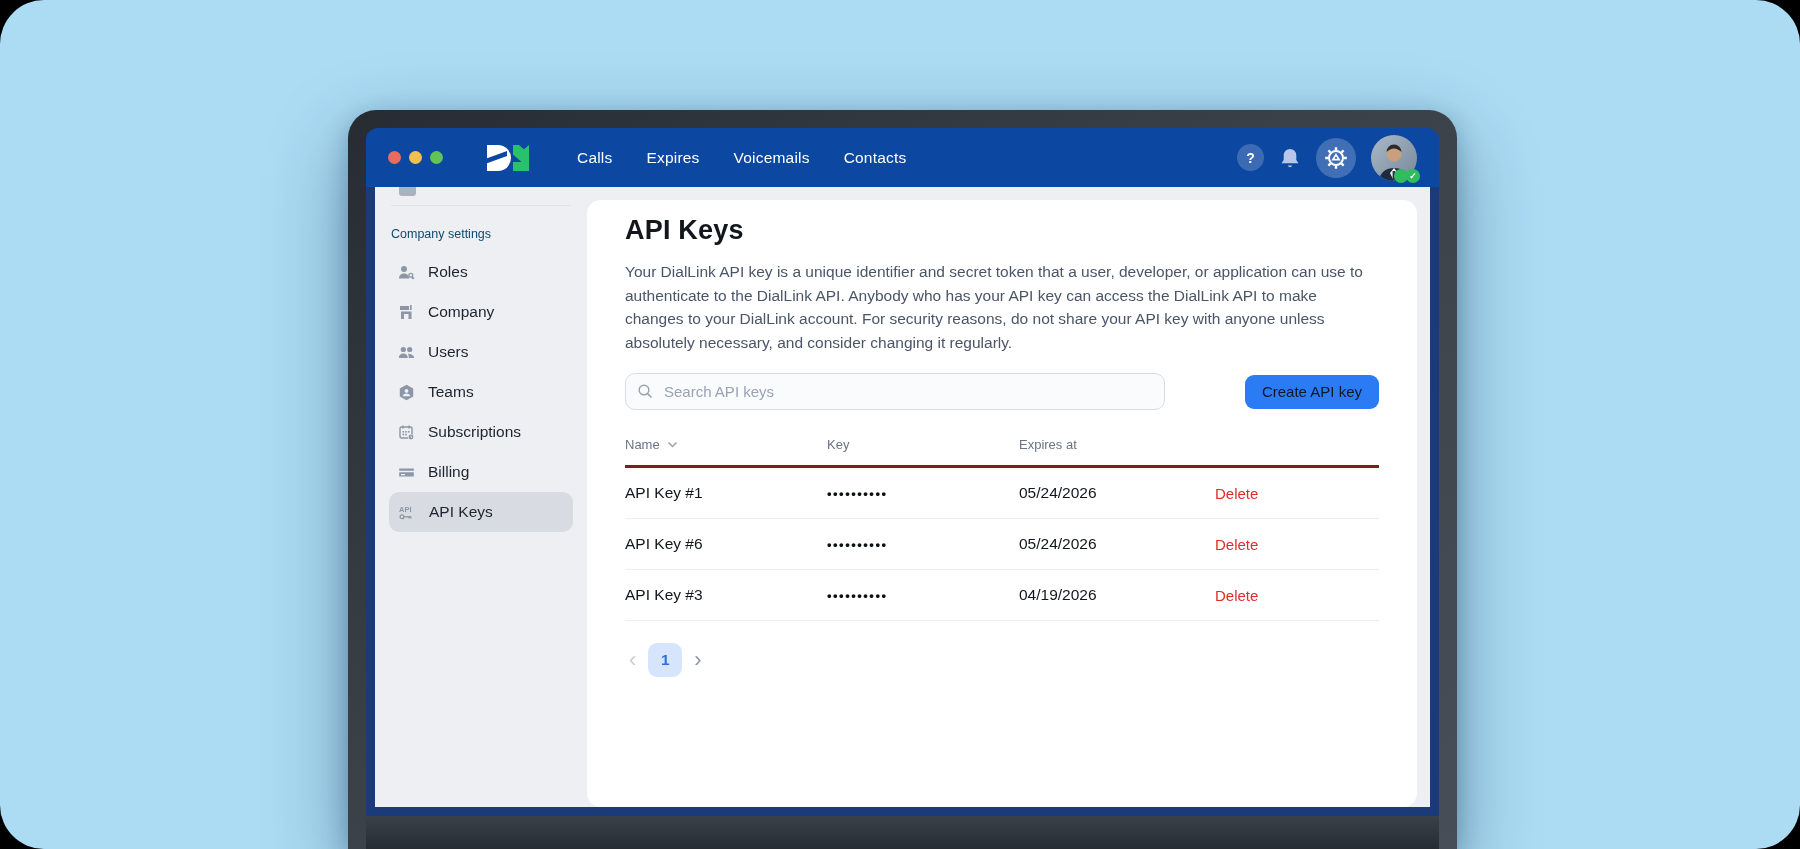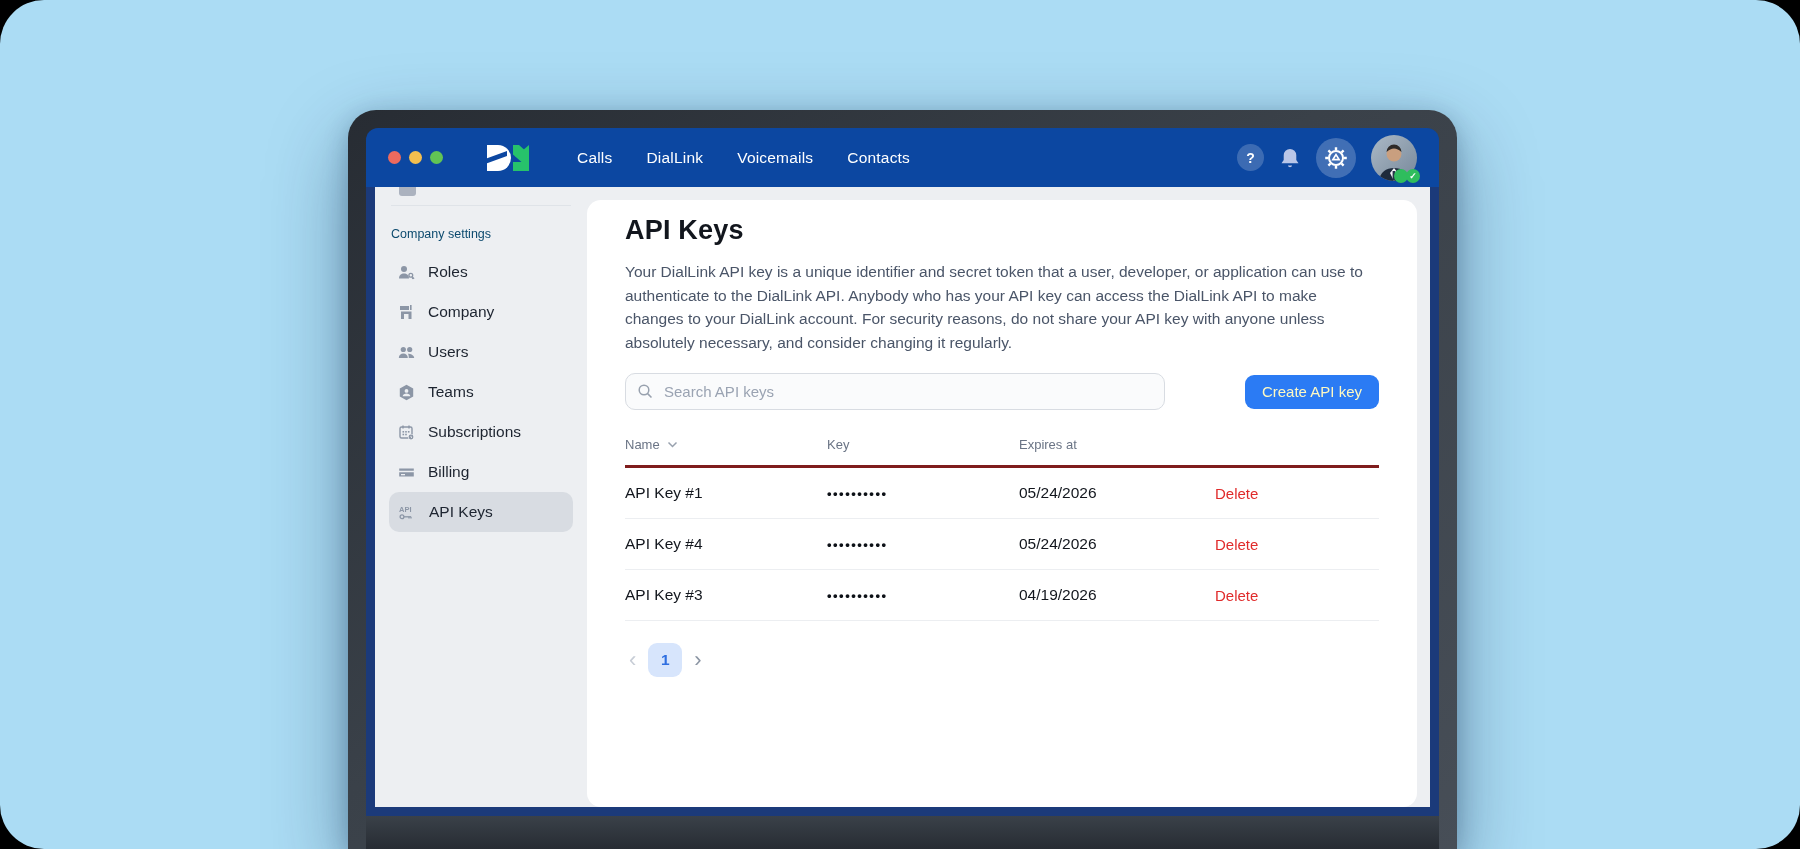--- a/index.html
+++ b/index.html
@@ -57,21 +57,21 @@
   .page-title { font-size:27px; font-weight:700; color:#12161D; letter-spacing:.2px; }
   .desc { margin-top:14px; max-width:842px; font-size:15.5px; line-height:23.5px; color:#4A5568; }
 
   .search-row { margin-top:19px; display:flex; align-items:center; }
   .search-box { position:relative; width:540px; }
   .search-box input { width:100%; height:37px; border:1px solid #D8DCE2; border-radius:10px;
     background:#FAFBFC; padding:0 14px 0 38px; font-size:15px; color:#333; outline:none;
     font-family:"Liberation Sans", sans-serif; }
   .search-box input::placeholder { color:#9AA3B2; }
   .search-box .mag { position:absolute; left:12px; top:10px; }
-  .create-btn { margin-left:auto; height:34px; padding:0 17px; background:#2B7BF4; color:#fef9c3;
+  .create-btn { margin-left:auto; height:34px; padding:0 17px; background:#2B7BF4; color:#0f172a;
     border:none; border-radius:9px; font-size:15px; font-weight:500; cursor:pointer;
     font-family:"Liberation Sans", sans-serif; }
 
   
   .table { margin-top:27px; }
   .t-head, .t-row { display:grid; grid-template-columns:202px 192px 196px 1fr; align-items:center; }
   .t-head { padding-bottom:13px; border-bottom:3px solid #7f1d1d; }
   .th { font-size:13px; color:#6A7485; display:flex; align-items:center; gap:7px; }
   .t-row { height:51px; border-bottom:1px solid #ECEEF1; }
   .td-name { font-size:15.5px; font-weight:500; color:#12161D; }
@@ -104,21 +104,21 @@
           <svg width="46" height="30" viewBox="0 0 46 30">
             <path d="M2 2 h11 a13 13 0 0 1 0 26 H2 Z" fill="#FFFFFF"></path>
             <polygon points="0,16 22,8 22,13 0,21" fill="#0C47A1"></polygon>
             <polygon points="44,2 44,28 28,28 28,19 36.5,19 28,11.5 28,2 34,2 44,11" fill="#27C26B"></polygon>
             <polygon points="44,2 30,14 44,14" fill="#27C26B"></polygon>
           </svg>
         </div>
 
         <nav class="nav">
           <span class="nav-item">Calls</span>
-          <span class="nav-item">DialLink</span>
+          <span class="nav-item">Expires</span>
           <span class="nav-item">Voicemails</span>
           <span class="nav-item">Contacts</span>
         </nav>
 
         <div class="tb-right">
           <div class="help-circle">?</div>
           <span style="display:flex;">
             <svg width="22" height="24" viewBox="0 0 22 24">
               <path d="M11 3 a6.3 6.3 0 0 1 6.3 6.3 V14 l2.2 3.2 H2.5 L4.7 14 V9.3 A6.3 6.3 0 0 1 11 3 Z" fill="#B9C6E8"></path>
               <path d="M8.8 19.5 a2.3 2.3 0 0 0 4.4 0 Z" fill="#B9C6E8"></path>
@@ -297,21 +297,21 @@
                   <span class="th"></span>
                 </div>
 
                 <div class="t-row">
                   <span class="td-name">API Key #1</span>
                   <span class="td-key">••••••••••</span>
                   <span class="td-date">05/24/2026</span>
                   <span class="td-action">Delete</span>
                 </div>
                 <div class="t-row">
-                  <span class="td-name">API Key #4</span>
+                  <span class="td-name">API Key #6</span>
                   <span class="td-key">••••••••••</span>
                   <span class="td-date">05/24/2026</span>
                   <span class="td-action">Delete</span>
                 </div>
                 <div class="t-row">
                   <span class="td-name">API Key #3</span>
                   <span class="td-key">••••••••••</span>
                   <span class="td-date">04/19/2026</span>
                   <span class="td-action">Delete</span>
                 </div>

